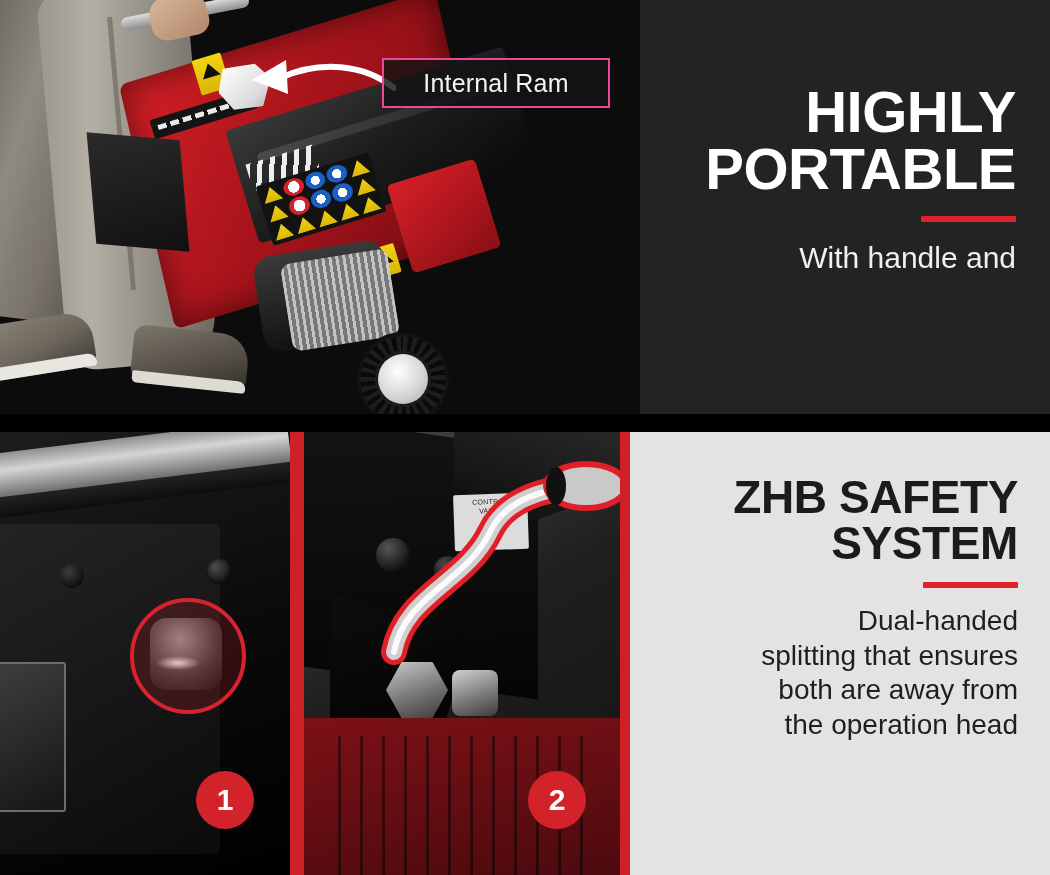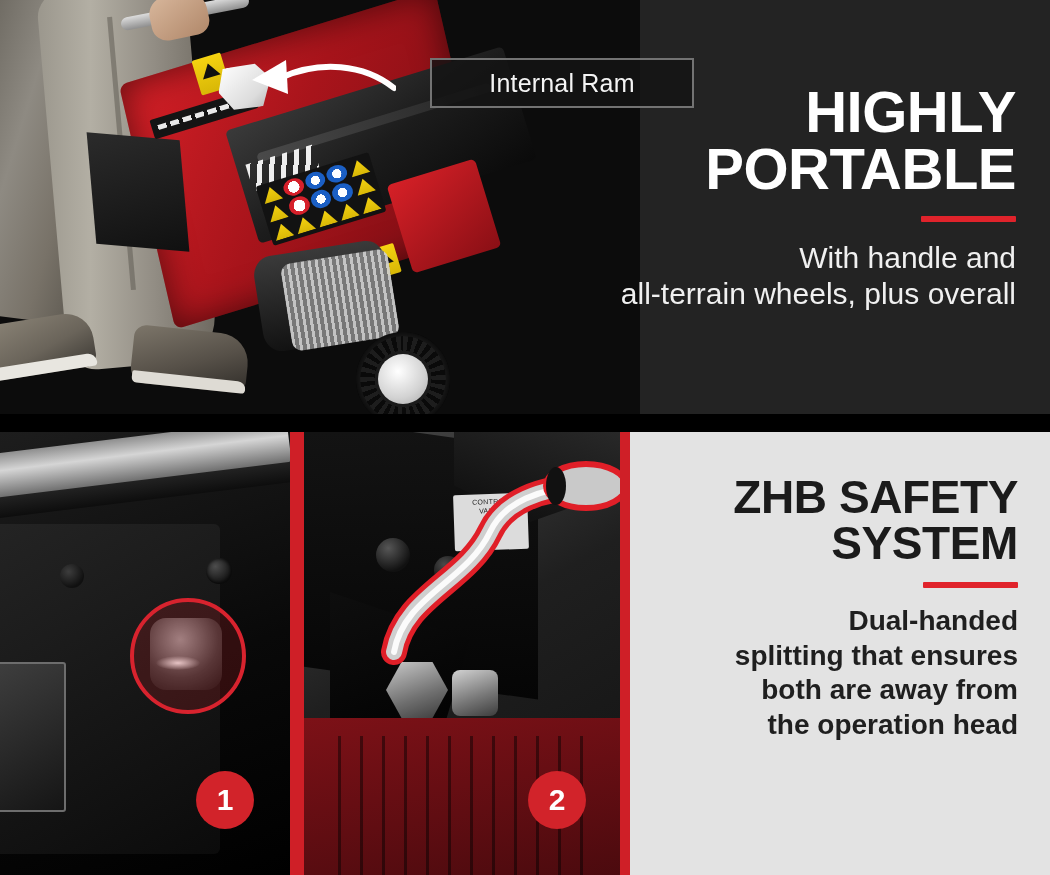--- a/index.html
+++ b/index.html
@@ -166,23 +166,23 @@
     background:#101010; clip-path:polygon(50% 6%,96% 94%,4% 94%);
   }
   .ram-head {
     position:absolute; left:218px; top:64px; width:54px; height:46px;
     background:linear-gradient(150deg,#ffffff,#dcdcdc 70%,#b4b4b4);
     transform:rotate(-14deg);
     clip-path:polygon(18% 0,78% 6%,100% 44%,74% 100%,20% 92%,0 48%);
   }
   
   .callout-box {
-    position:absolute; left:382px; top:58px; width:264px; height:50px;
-    border:2px solid #737373; background:rgba(20,20,20,.82);
-    display:flex; align-items:center; justify-content:center;margin-left:48px;
+    position:absolute; left:382px; top:58px; width:228px; height:50px;
+    border:2px solid #ec4899; background:rgba(20,20,20,.82);
+    display:flex; align-items:center; justify-content:center;
   }
   .callout-label {
     color:#f4f4f4; font-size:25px; font-weight:400; letter-spacing:.2px;
   }
   .callout-arrow { position:absolute; left:246px; top:58px; width:150px; height:54px; }
 
   
   .top-text {
     position:absolute; right:34px; top:42px; width:420px;
     text-align:right; color:#ffffff;
@@ -336,21 +336,21 @@
   }
   .headline-light {
     font-size:46px; font-weight:bold; line-height:1.0;
     letter-spacing:-0.4px; color:#1b1b1b;
   }
   .rule-red-dark {
     width:95px; height:6px; background:#e0232b;
     margin:16px 0 16px auto; border-radius:1px;
   }
   .body-light {
-    font-size:28px; font-weight:700; line-height:1.24; color:#1f1f1f;
+    font-size:28px; font-weight:400; line-height:1.24; color:#1f1f1f;
   }
   .badge {
     position:absolute; width:58px; height:58px; border-radius:50%;
     background:#d2232a; color:#ffffff;
     display:flex; align-items:center; justify-content:center;
     font-size:30px; font-weight:bold;
   }
   .badge-1 { left:196px; top:771px; }
   .badge-2 { left:528px; top:771px; }
 </style>
@@ -414,21 +414,20 @@
     </div>
 
     <div class="top-text">
       <div class="headline-dark">
         <div>HIGHLY</div>
         <div>PORTABLE</div>
       </div>
       <div class="rule-red"></div>
       <div class="body-dark">
         <div>With handle and</div>
-        <div>all-terrain wheels, plus overall</div>
       </div>
     </div>
   </div>
 
   <div class="band-black"></div>
 
   <div class="bottom-section">
 
     <div class="panel-one">
       <div class="housing-plate"></div>

